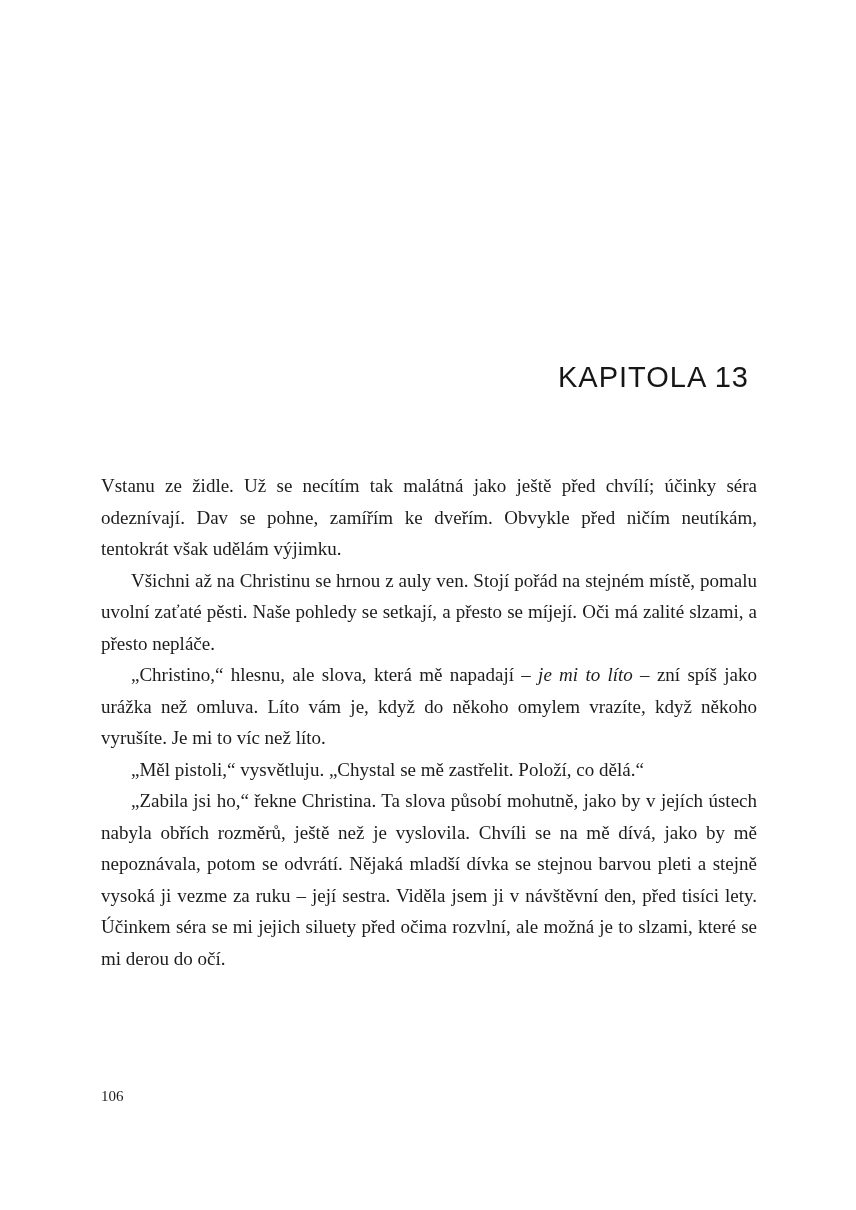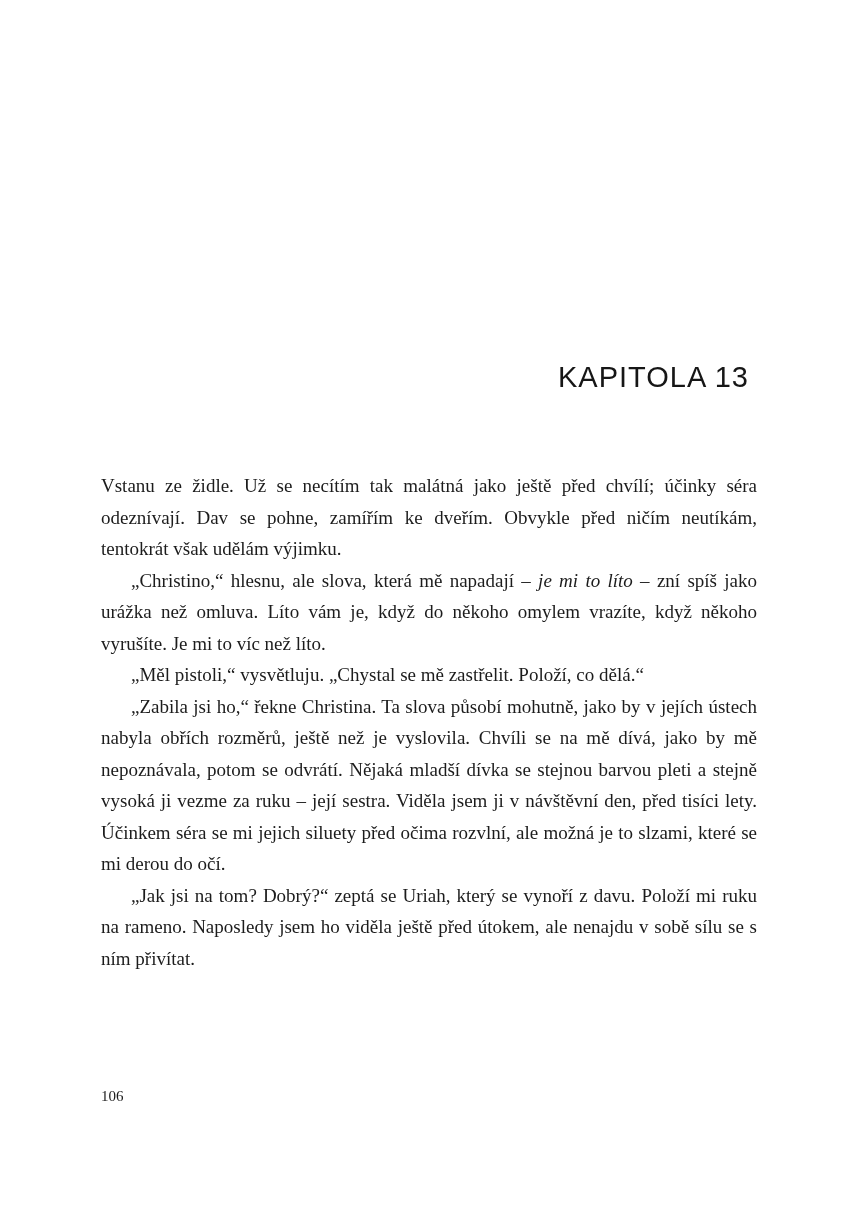--- a/index.html
+++ b/index.html
@@ -57,20 +57,20 @@
   }
 </style>
 </head>
 <body>
 
 <div class="page">
   <h1 class="chapter-title">KAPITOLA 13</h1>
 
   <div class="body-text" id="body-text">
       <p class="para"><span>Vstanu ze židle. Už se necítím tak malátná jako ještě před chvílí; účinky séra odeznívají. Dav se pohne, zamířím ke dveřím. Obvykle před ničím neutíkám, tentokrát však udělám výjimku.</span></p>
+      <p class="para indent"><span>Všichni až na Christinu se hrnou z auly ven. Stojí pořád na stejném místě, pomalu uvolní zaťaté pěsti. Naše pohledy se setkají, a přesto se míjejí. Oči má zalité slzami, a přesto nepláče.</span></p>
       <p class="para indent"><span>„Christino,“ hlesnu, ale slova, která mě napadají – </span><span class="italic">je mi to líto</span><span> – zní spíš jako urážka než omluva. Líto vám je, když do někoho omylem vrazíte, když někoho vyrušíte. Je mi to víc než líto.</span></p>
       <p class="para indent"><span>„Měl pistoli,“ vysvětluju. „Chystal se mě zastřelit. Položí, co dělá.“</span></p>
       <p class="para indent"><span>„Zabila jsi ho,“ řekne Christina. Ta slova působí mohutně, jako by v jejích ústech nabyla obřích rozměrů, ještě než je vyslovila. Chvíli se na mě dívá, jako by mě nepoznávala, potom se odvrátí. Nějaká mladší dívka se stejnou barvou pleti a stejně vysoká ji vezme za ruku – její sestra. Viděla jsem ji v návštěvní den, před tisíci lety. Účinkem séra se mi jejich siluety před očima rozvlní, ale možná je to slzami, které se mi derou do očí.</span></p>
-      <p class="para indent"><span>„Jak jsi na tom? Dobrý?“ zeptá se Uriah, který se vynoří z davu. Položí mi ruku na rameno. Naposledy jsem ho viděla ještě před útokem, ale nenajdu v sobě sílu se s ním přivítat.</span></p>
     </div>
 
   <div class="page-number">106</div>
 </div>
 
 </body></html>

